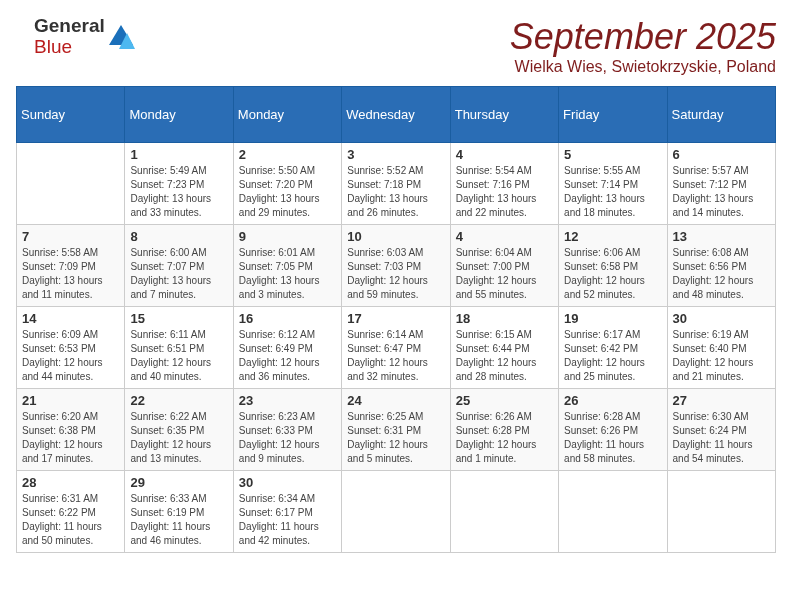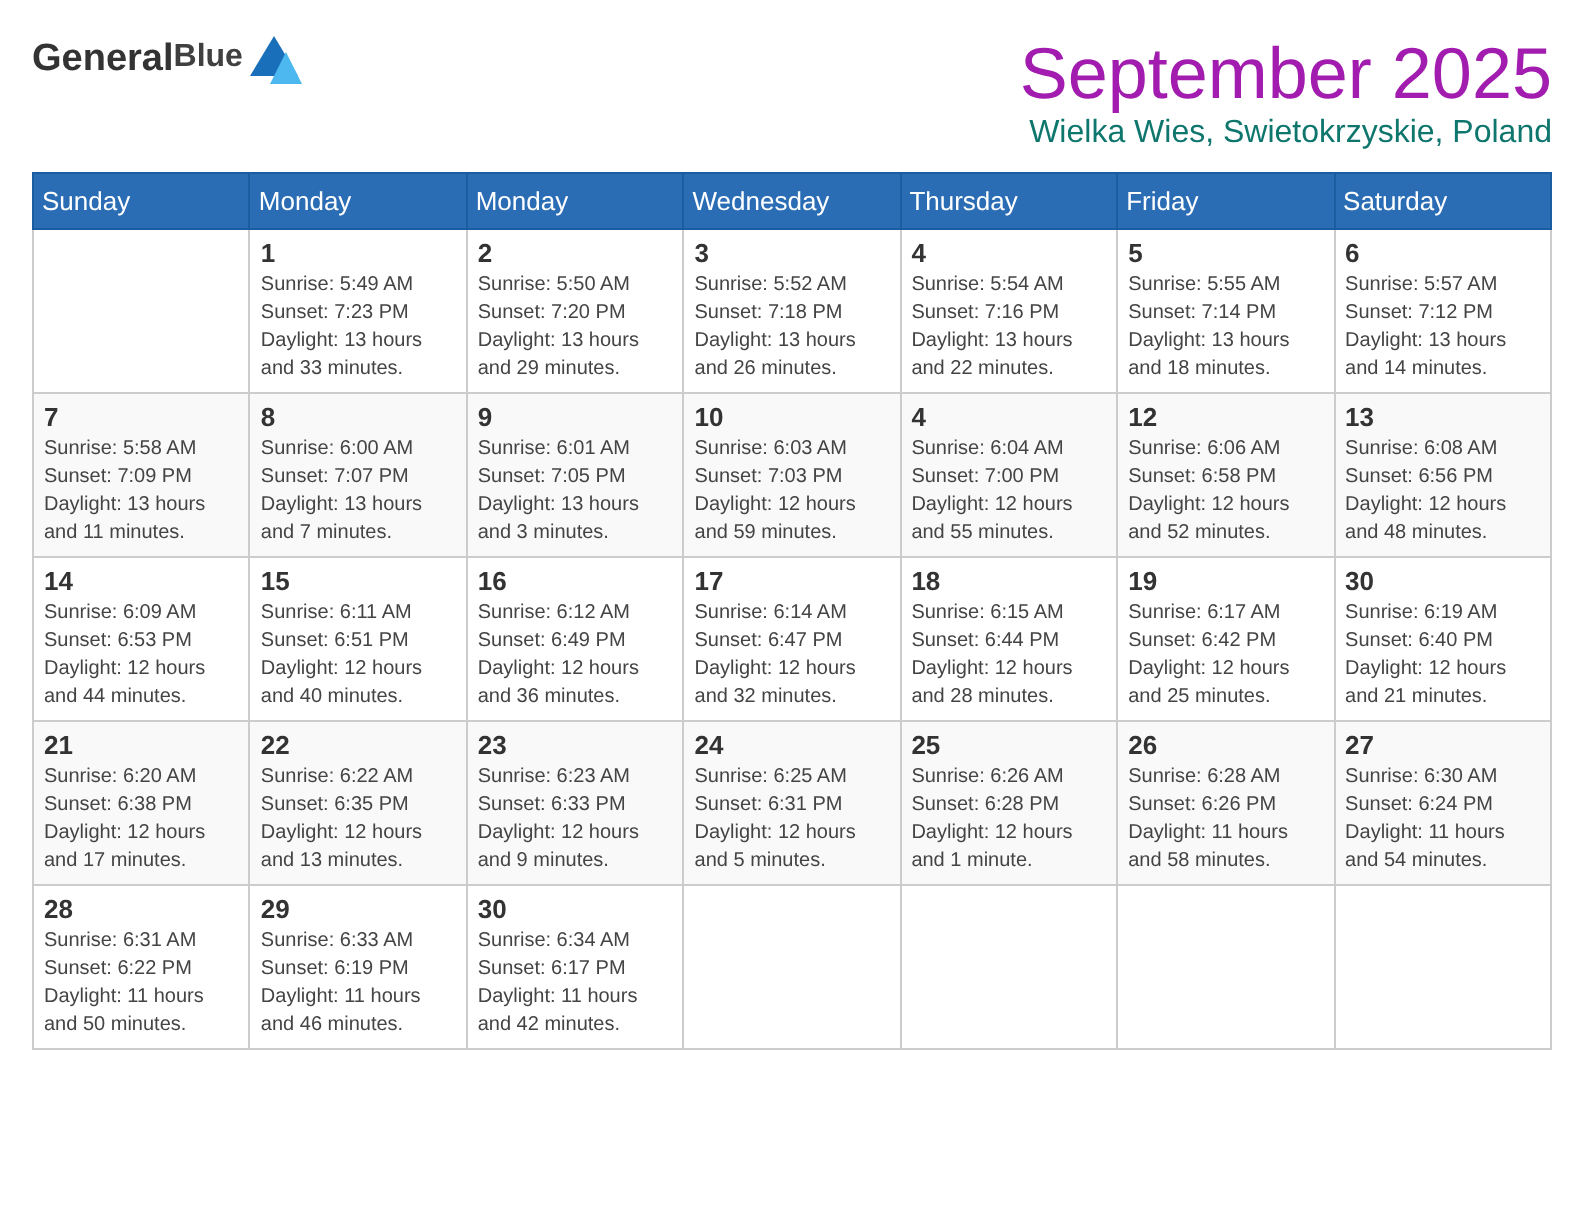--- a/index.html
+++ b/index.html
@@ -19,36 +19,37 @@
     .logo {
       display: flex;
       align-items: center;
     }
     .title-block {
       text-align: right;
     }
     .month-title {
       font-size: 36px;
       font-weight: normal;
-      color: #a21caf;
+      color: #7f1d1d;
+      font-style: italic;
     }
     .location {
       font-size: 16px;
-      color: #0f766e;
+      color: #7f1d1d;
     }
     .calendar {
       width: 100%;
       border-collapse: collapse;
       border: 1px solid #ccc;
     }
     .calendar th {
       background-color: #2a6db5;
       color: #fff;
       font-size: 13px;
-      padding: 6px 4px;
+      padding: 20px 4px;
       text-align: left;
       border: 1px solid #1a5da0;
       font-weight: normal;
     }
     .calendar td {
       vertical-align: top;
       border: 1px solid #ccc;
       padding: 4px 5px;
       font-size: 10.5px;
       color: #333;
@@ -74,23 +75,23 @@
     }
     .row-alt td { background-color: #f5f5f5; }
     .row-white td { background-color: #ffffff; }
   </style>
 </head>
 <body>
 
 <div class="header">
   <div class="logo">
     <div style="display:flex;align-items:center;">
-      <div style="display:flex;flex-direction:row;line-height:1.1;">
+      <div style="display:flex;flex-direction:column;line-height:1.1;margin-left:18px;">
         <span style="font-size:19px;font-weight:bold;color:#333;">General</span>
-        <span style="font-size:16px;font-weight:bold;color:#404040;">Blue</span>
+        <span style="font-size:19px;font-weight:normal;color:#b91c1c;">Blue</span>
       </div>
       <svg width="28" height="28" viewBox="0 0 28 28" style="margin-left:2px;">
         <polygon points="14,2 26,22 2,22" fill="#1a6fba"></polygon>
         <polygon points="20,10 28,26 12,26" fill="#4db8f0"></polygon>
       </svg>
     </div>
   </div>
   <div class="title-block">
     <div class="month-title">September 2025</div>
     <div class="location">Wielka Wies, Swietokrzyskie, Poland</div>

